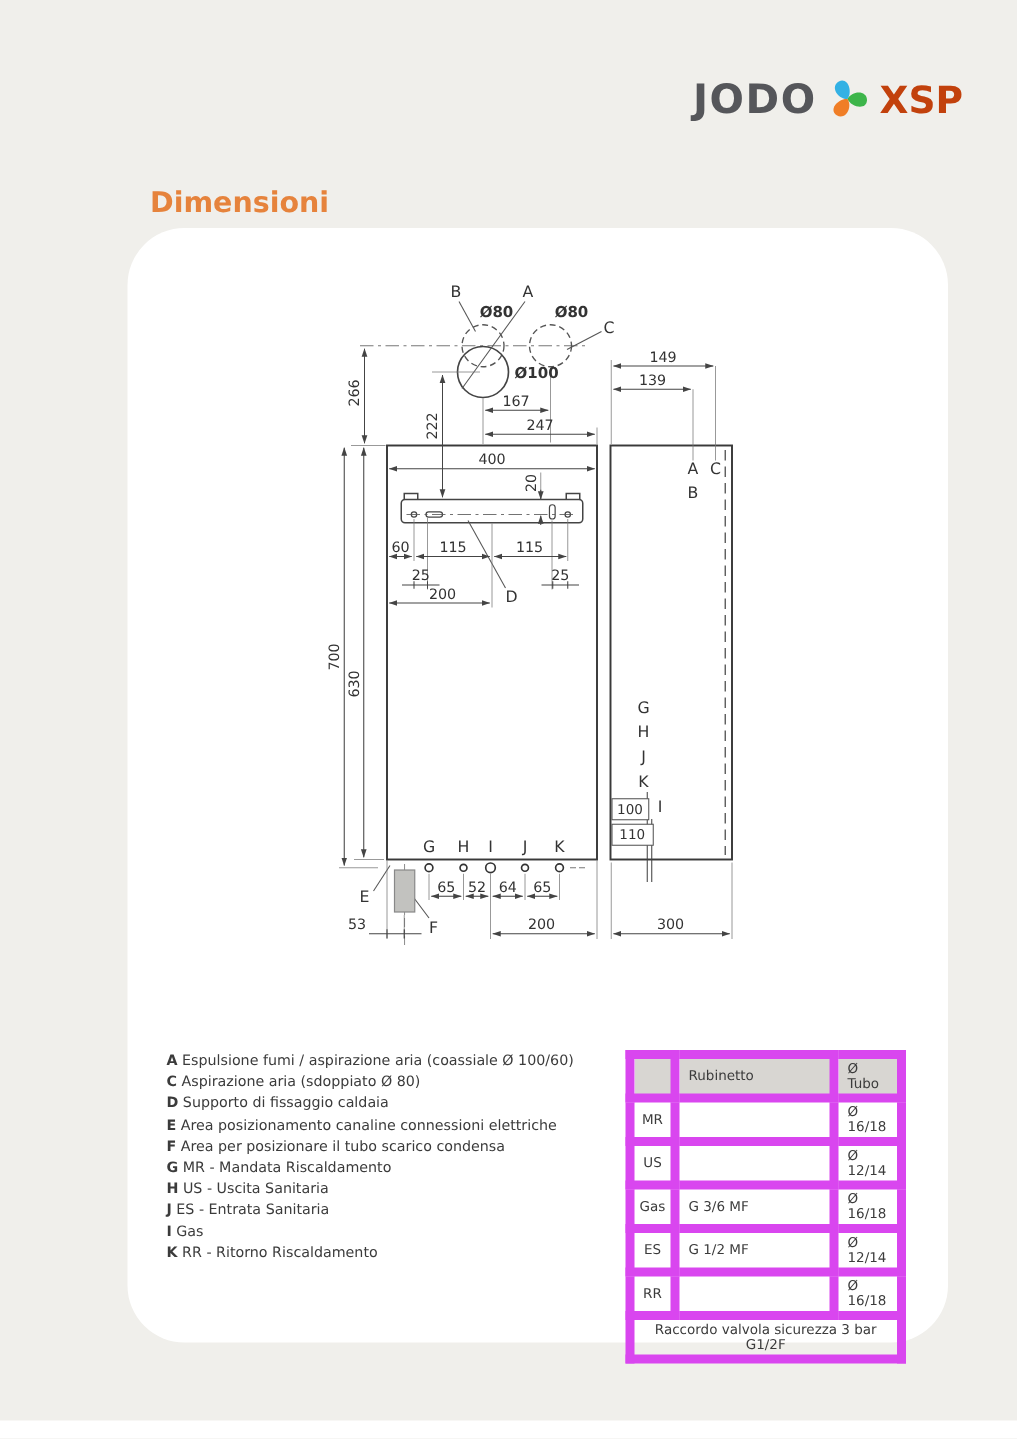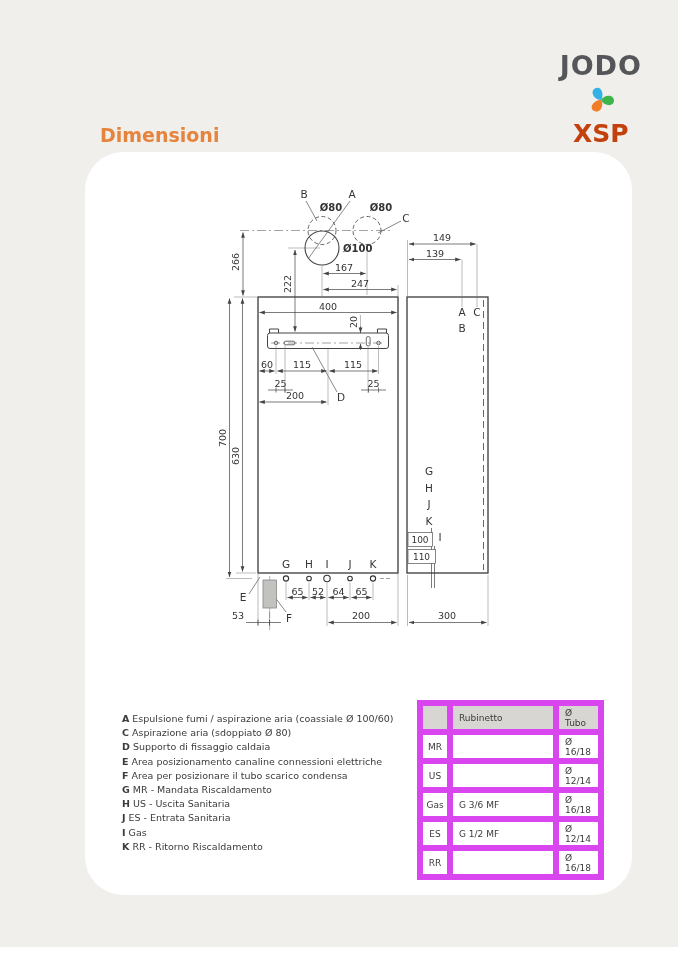--- a/index.html
+++ b/index.html
@@ -1,29 +1,29 @@
 <!DOCTYPE html>
 <html><head>
 <meta charset="utf-8">
 <style>
   html,body{margin:0;padding:0;}
   body{background:#f0efeb;font-family:"DejaVu Sans","Liberation Sans",sans-serif;}
   .page{position:relative;width:678px;height:959px;background:#f0efeb;overflow:hidden;}
-  .logo{position:absolute;top:50px;right:36px;display:flex;align-items:center;gap:3px;flex-direction:column;}
+  .logo{position:absolute;top:50px;right:36px;display:flex;align-items:center;gap:3px;}
   .logo-brand{font-size:27px;font-weight:800;color:#55565a;letter-spacing:1px;}
   .logo-icon{width:32px;height:32px;margin:0 2px;}
   .logo-product{font-size:25px;font-weight:700;color:#c2410c;}
   .title{position:absolute;left:88px;top:112px;font-size:19px;font-weight:700;color:#e6833c;margin:12px;}
   .card{position:absolute;left:85px;top:152px;width:547px;height:743px;background:#ffffff;border-radius:38px;}
   .diagram{position:absolute;left:0;top:0;pointer-events:none;}
   .diagram text{fill:#333;font-size:9.5px;font-family:"DejaVu Sans","Liberation Sans",sans-serif;}
   .diagram text.lt{font-size:10.5px;}
   .diagram text.b{font-weight:700;font-size:10px;}
   .diagram text.sm{font-size:9px;}
-  .legend{position:absolute;left:110px;top:700px;width:305px;margin:12px;padding:0;list-style:none;font-size:9.5px;color:#3b3b3b;}
+  .legend{position:absolute;left:110px;top:700px;width:305px;margin:1px;padding:0;list-style:none;font-size:9.5px;color:#3b3b3b;}
   .legend li{line-height:14.2px;white-space:nowrap;}
   .legend b{font-weight:700;margin-right:3px;}
   .spec-table{position:absolute;left:417px;top:700px;width:181px;border-collapse:collapse;font-size:9px;color:#3b3b3b;table-layout:fixed;}
   .spec-table th,.spec-table td{border:6px solid #d946ef;height:23px;padding:0 6px;font-weight:400;text-align:left;overflow:hidden;}
   .spec-table .head th{background:#d8d6d2;}
   .spec-table col.c1{width:30px;}
   .spec-table col.c2{width:106px;}
   .spec-table col.c3{width:45px;}
   .spec-table td.c1{text-align:center;padding:0 2px;}
   .spec-table .foot{text-align:center;}
@@ -263,18 +263,21 @@
     <tr>
       <td class="c1">ES</td>
       <td>G 1/2 MF</td>
       <td>Ø 12/14</td>
     </tr>
     <tr>
       <td class="c1">RR</td>
       <td></td>
       <td>Ø 16/18</td>
     </tr>
+    <tr>
+      <td class="foot" colspan="3">Raccordo valvola sicurezza 3 bar G1/2F</td>
+    </tr>
   </tbody>
     </table>
 
   <div class="bottom-strip"></div>
 
 </div>
 
 </body></html>

